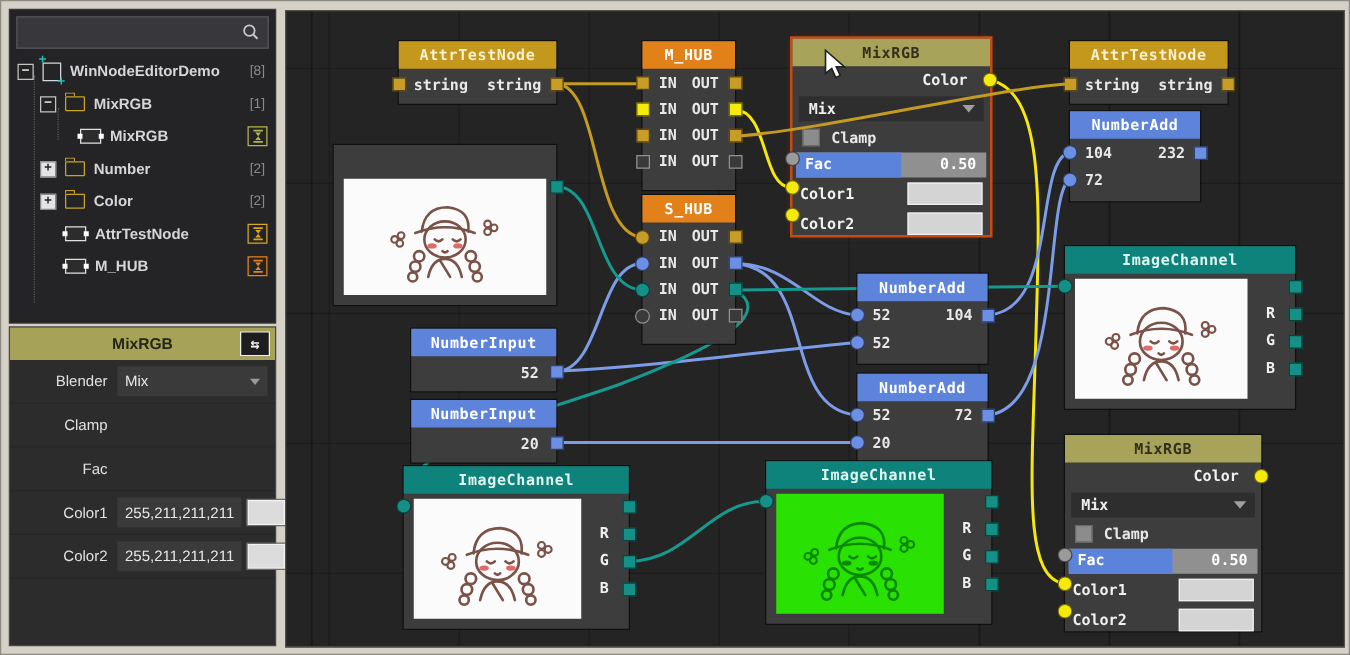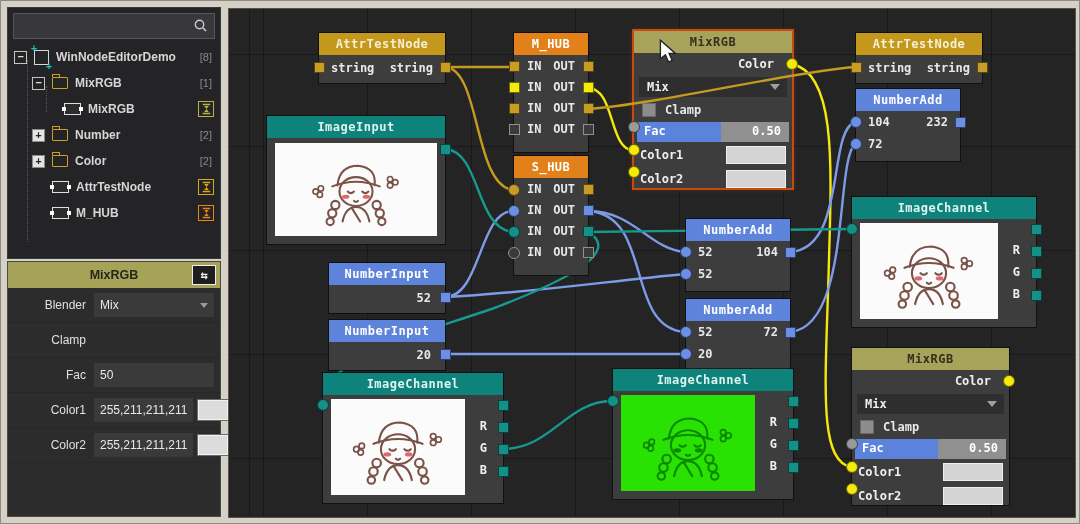--- a/index.html
+++ b/index.html
@@ -236,23 +236,20 @@
         <div class="ictrl">
           <span>Mix</span>
           <span class="caret"></span>
         </div>
       </div>
       <div class="irow">
         <span class="ilabel">Clamp</span>
       </div>
       <div class="irow">
         <span class="ilabel">Fac</span>
-        <div class="ictrl">
-          <span>50</span>
-        </div>
       </div>
       <div class="irow">
         <span class="ilabel">Color1</span>
         <div class="ictrl">
           <span>255,211,211,211</span>
         </div>
         <span class="iswatch" style="background: rgb(220, 220, 220);"></span>
       </div>
       <div class="irow">
         <span class="ilabel">Color2</span>
@@ -364,21 +361,20 @@
           <span>232</span>
         </div>
         <div class="prow" style="height: 22px;">
           <span>72</span>
         </div>
         <span class="sock ci c-blue" style="top: 27px; left: -6px;"></span>
         <span class="sock ci c-blue" style="top: 49px; left: -6px;"></span>
         <span class="sock c-blue" style="top: 27.5px; right: -5.5px;"></span>
       </div>
       <div class="node" style="left: 38px; top: 107px; width: 178px; height: 128px;">
-        <div class="nhdr hdr-teal">ImageInput</div>
         <div class="imgbox" style="left: 8px; top: 27px; width: 162px; height: 93px;">
           <svg viewBox="0 0 120 90">
             <use href="#sketch"></use>
           </svg>
         </div>
         <span class="sock c-teal" style="top: 27.5px; right: -5.5px;"></span>
       </div>
       <div class="node" style="left: 285px; top: 147px; width: 74px; height: 113px; padding-bottom: 6px;">
         <div class="nhdr hdr-orange">S_HUB</div>
         <div class="prow" style="height: 21px; padding: 0px 13px;">

